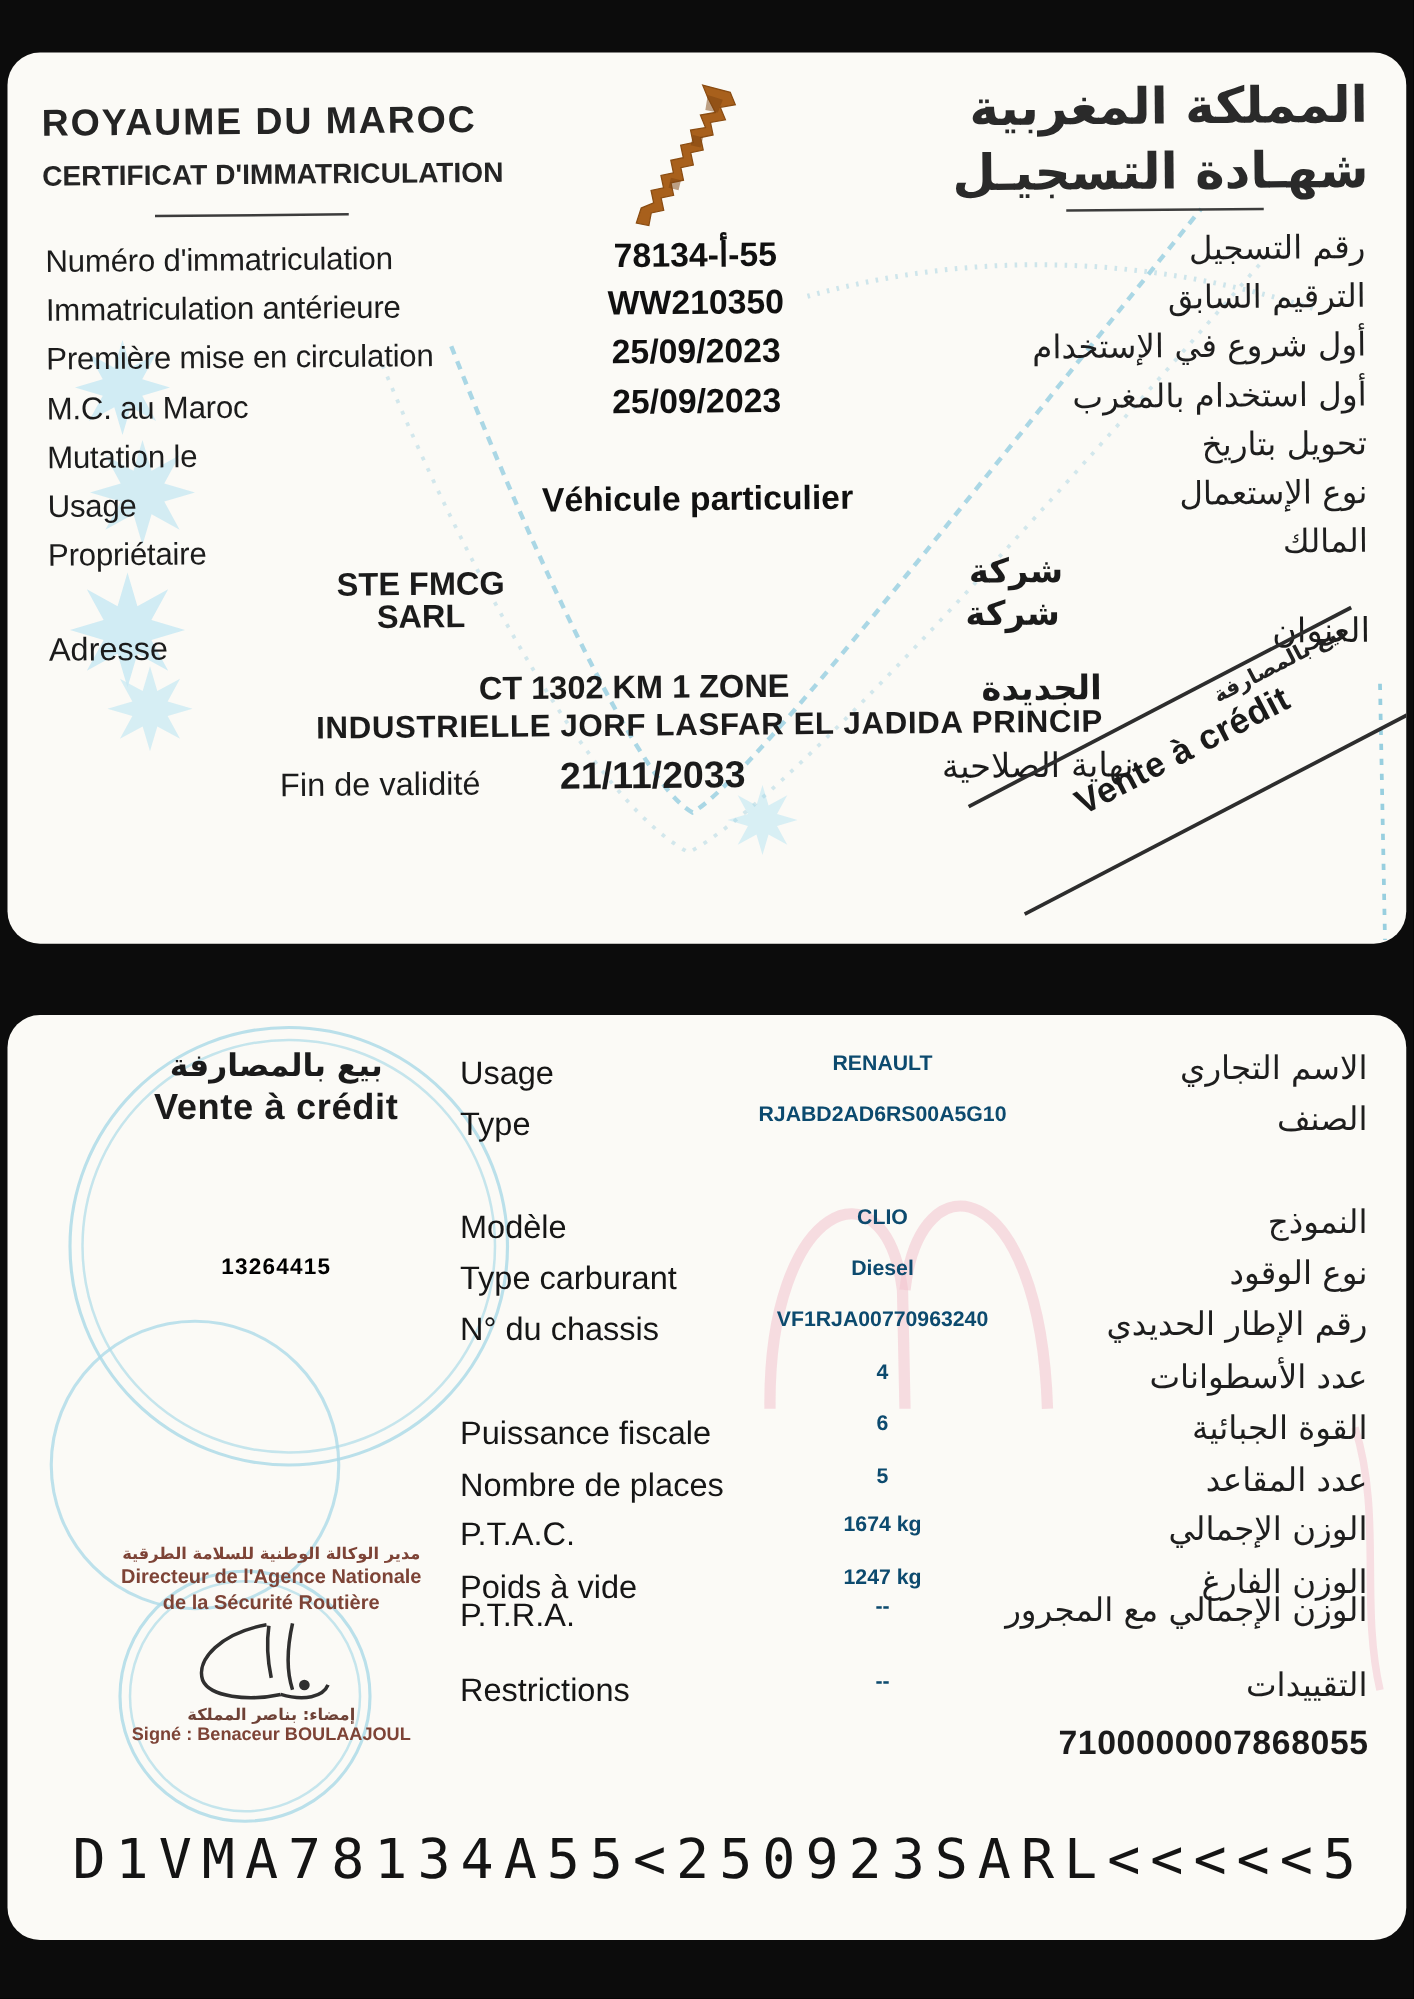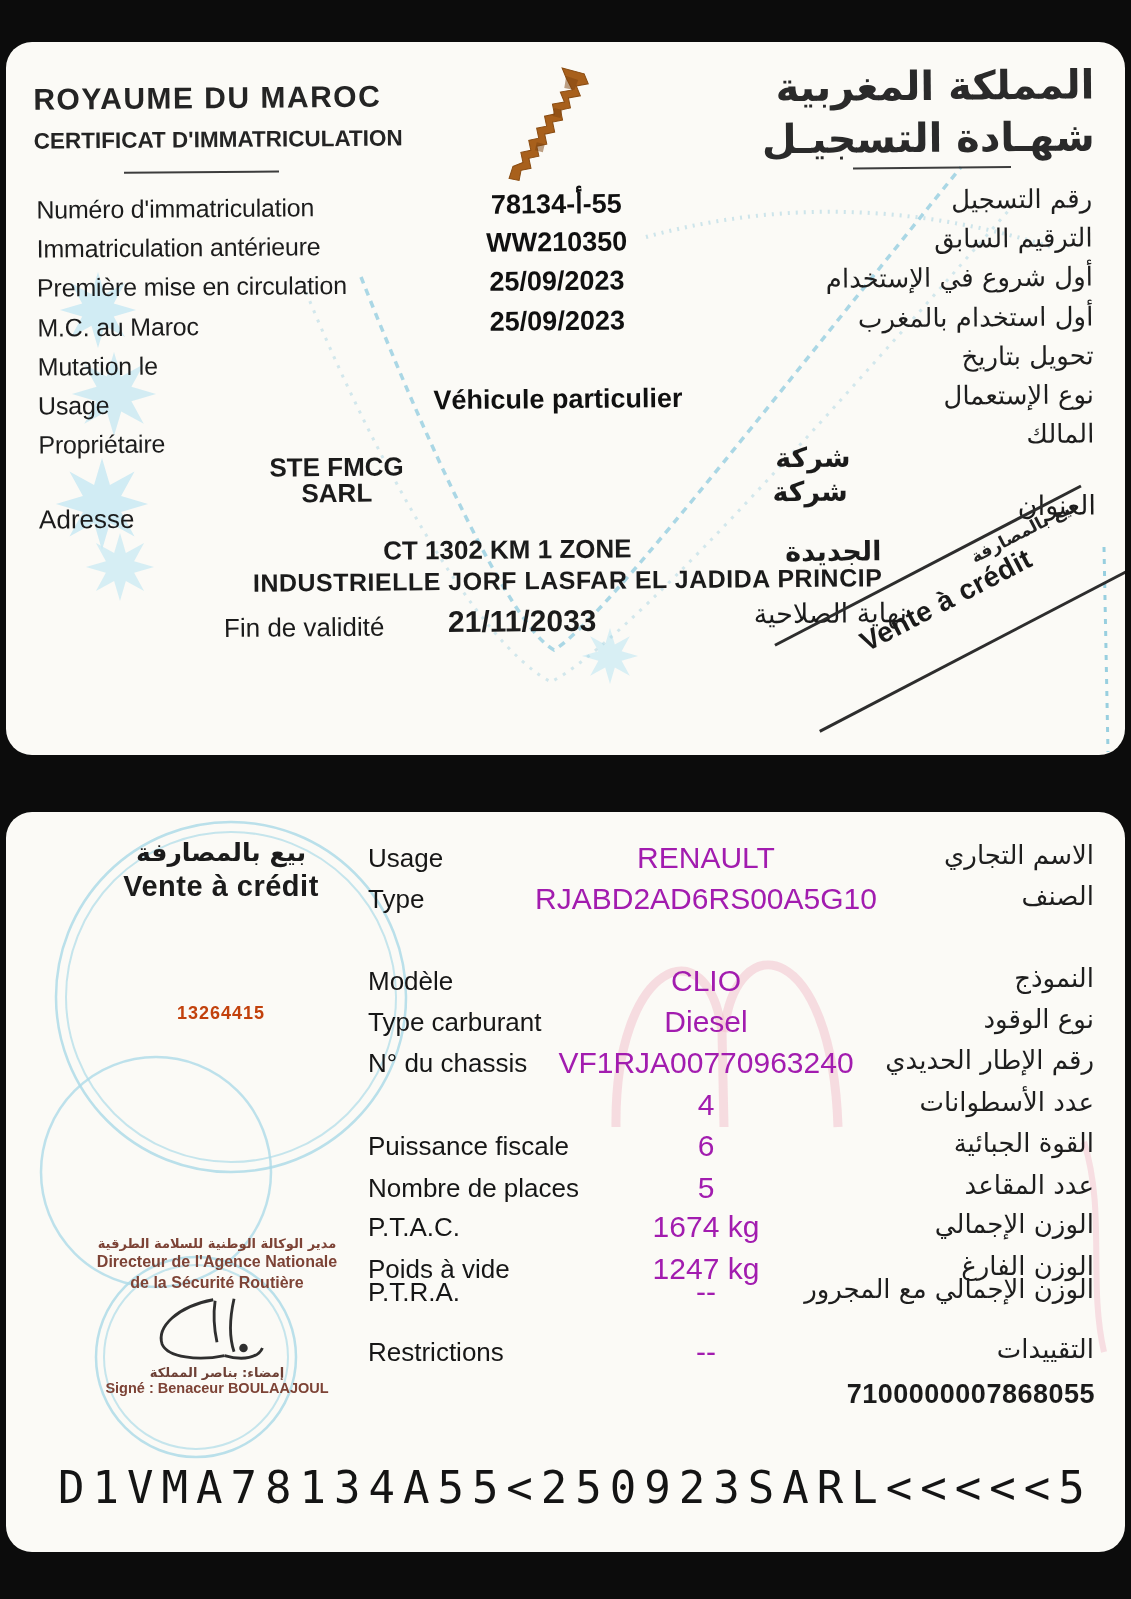--- a/index.html
+++ b/index.html
@@ -16,21 +16,21 @@
 
   
   .c1r{position:absolute;left:32px;width:1056px;height:36px;}
   .c1r .lf{position:absolute;left:0;top:3px;font-size:25px;letter-spacing:-0.2px;color:#1c1c1c;}
   .c1r .vv{position:absolute;left:300px;width:440px;top:0;text-align:center;font-weight:700;font-size:27px;color:#101010;}
   .c1r .la{position:absolute;right:0;top:0;font-size:26px;color:#1e1e1e;}
 
   
   .c2r{position:absolute;left:362px;width:726px;height:36px;}
   .c2r .lf{position:absolute;left:0;top:2px;font-size:26px;color:#161616;}
-  .c2r .vv{position:absolute;left:128px;width:420px;top:0;text-align:center;font-weight:400;font-size:30px;color:#a21caf;}
+  .c2r .vv{position:absolute;left:128px;width:420px;top:0;text-align:center;font-weight:700;font-size:17px;color:#0c4a6e;}
   .c2r .la{position:absolute;right:0;top:-1px;font-size:26px;color:#1e1e1e;}
 
   .hline{position:absolute;height:2px;background:#3c3c3c;}
 
   .stamp-box{position:absolute;left:770px;top:520px;width:345px;height:100px;
              transform:rotate(-27deg);border-top:3px solid #2d2d2d;border-bottom:3px solid #2d2d2d;
              text-align:center;padding-top:2px;box-sizing:border-box;}
   .stamp-box .s-ar{display:block;font-size:17px;font-weight:700;text-align:right;padding-right:14px;color:#222;}
   .stamp-box .s-fr{display:block;font-size:28px;font-weight:700;letter-spacing:0.5px;color:#1a1a1a;}
 
@@ -149,21 +149,21 @@
       <circle cx="150" cy="360" r="115" fill="none" stroke="#aedbe8" stroke-width="2.5" opacity="0.8"></circle>
       <circle cx="190" cy="545" r="100" fill="none" stroke="#aedbe8" stroke-width="2.5" opacity="0.85"></circle>
       <circle cx="190" cy="545" r="92" fill="none" stroke="#aedbe8" stroke-width="2" opacity="0.7"></circle>
       <path d="M610,315 C608,150 702,112 716,220 L718,315" fill="none" stroke="#f3c2cd" stroke-width="9" opacity="0.55"></path>
       <path d="M718,220 C730,112 826,128 832,315" fill="none" stroke="#f3c2cd" stroke-width="9" opacity="0.55"></path>
       <path d="M1078,330 C1100,400 1082,470 1098,540" fill="none" stroke="#f3c2cd" stroke-width="6" opacity="0.5"></path>
     </svg>
 
     <div class="abs ar bold" style="left:40px;top:26px;width:350px;text-align:center;font-size:25px;">بيع بالمصارفة</div>
     <div class="abs bold" style="left:40px;top:58px;width:350px;text-align:center;font-size:29px;letter-spacing:0.5px;">Vente à crédit</div>
-    <div class="abs bold" style="left:100px;top:191px;width:230px;text-align:center;font-size:18px;letter-spacing:1px;color:#c2410c;">13264415</div>
+    <div class="abs bold" style="left:100px;top:191px;width:230px;text-align:center;font-size:18px;letter-spacing:1px;color:#000000;">13264415</div>
 
     <div class="c2r" style="top:29px;">
       <span class="lf">Usage</span>
       <span class="vv">RENAULT</span>
       <span class="la ar">الاسم التجاري</span>
     </div>
     <div class="c2r" style="top:70px;">
       <span class="lf">Type</span>
       <span class="vv">RJABD2AD6RS00A5G10</span>
       <span class="la ar">الصنف</span>

